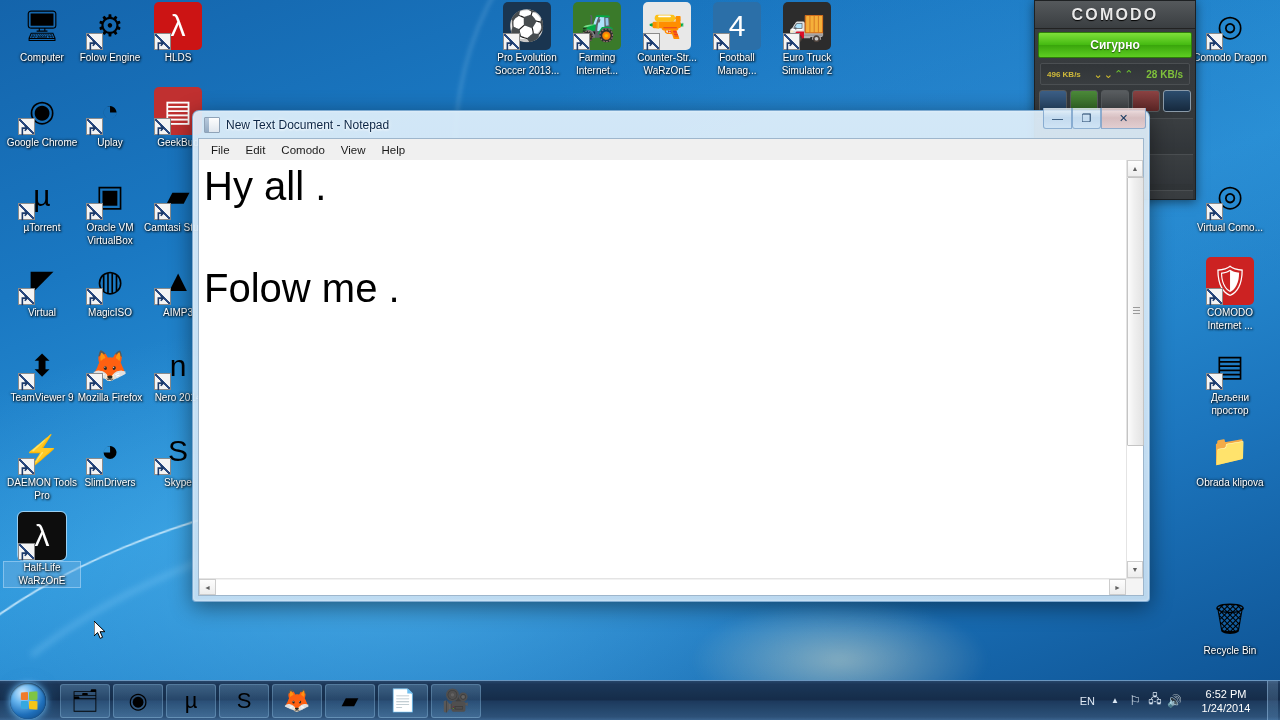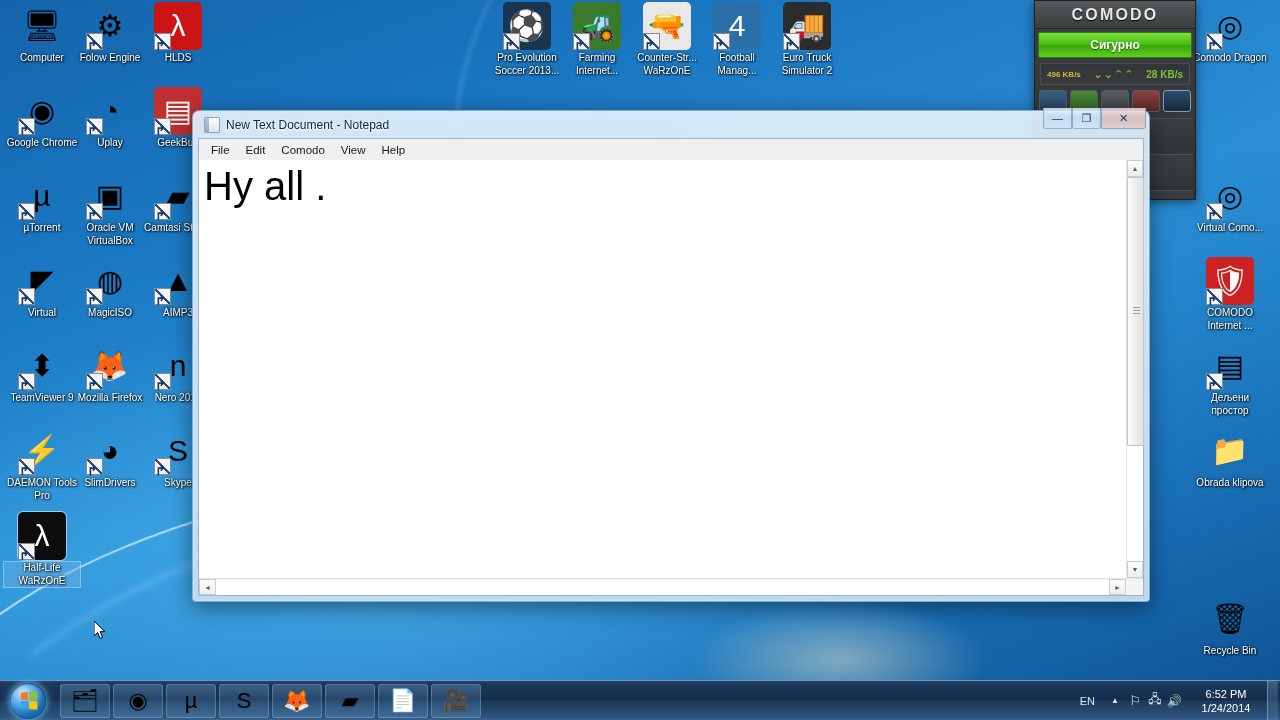--- a/index.html
+++ b/index.html
@@ -499,21 +499,21 @@
   <div id="np-menu">
       <span class="mi">File</span>
       <span class="mi">Edit</span>
       <span class="mi">Comodo</span>
       <span class="mi">View</span>
       <span class="mi">Help</span>
     </div>
 
   <div id="np-body">
     <div id="np-main">
-      <div id="np-text"><span>Hy all .</span></div>
+      <div id="np-text"><span>Hy all .</span><span class="ln2">Folow me .</span></div>
       <div id="vscroll">
         <div class="sbtn">▲</div>
         <div id="vtrack">
           <div id="vthumb"></div>
         </div>
         <div class="sbtn">▼</div>
       </div>
     </div>
     <div id="hscroll">
       <div class="hbtn">◄</div>

